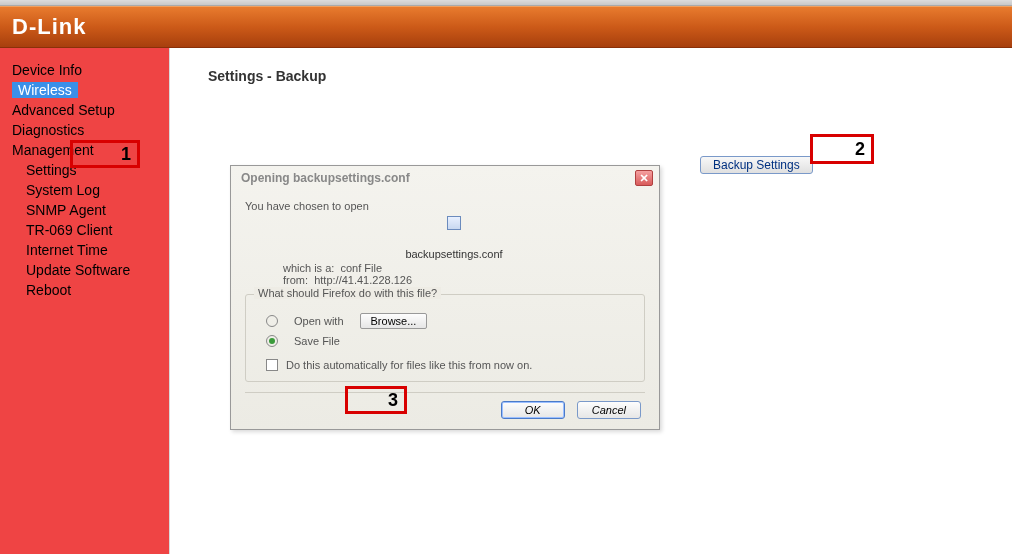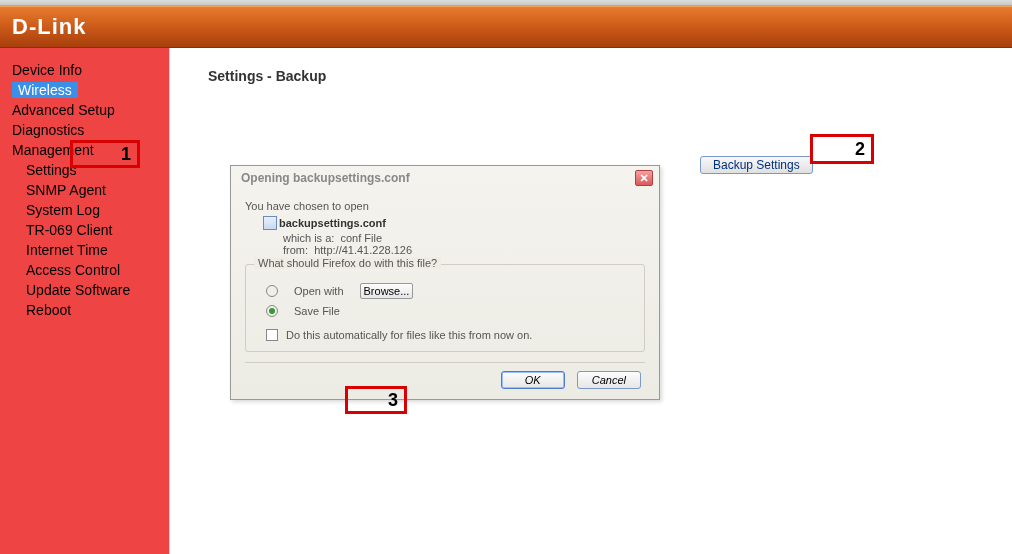--- a/index.html
+++ b/index.html
@@ -121,26 +121,27 @@
     border-radius:2px;
     color:#fff;
     font-size:11px;
     line-height:14px;
     text-align:center;
     cursor:pointer;
   }
   .dlg-body { padding: 6px 14px 10px 14px; }
   .dlg-line { margin: 4px 0; }
   .dlg-file {
-    font-weight: bold;
+    font-weight: normal;
     color:#333;
     display:flex;
     align-items:center;
-    gap:2px;
+    gap:18px;
     margin:4px 0 2px 18px;
+    flex-direction:column;
   }
   .file-icon {
     width:14px;height:14px;
     border:1px solid #6b8bbd;
     background:linear-gradient(#e8f0ff,#c8d8f0);
   }
   .dlg-sub { margin-left: 38px; color:#555; }
   .dlg-group {
     border:1px solid #cfcdc4;
     border-radius:3px;
@@ -169,21 +170,21 @@
     padding:2px 14px;
     font-size:11px;
     background:linear-gradient(#fdfdfd,#e6e6e6);
     border:1px solid #7a99c9;
     border-radius:3px;
     cursor:pointer;
     font-style:italic;
   }
   .dlg-btn.primary { border:1px solid #4a7ac9; box-shadow:0 0 0 1px #9bbfff inset; }
   .small-btn {
-    padding:1px 3px;
+    padding:1px 10px;
     font-size:11px;
     background:linear-gradient(#fdfdfd,#e6e6e6);
     border:1px solid #999;
     border-radius:2px;
     cursor:pointer;
   }
 </style>
 </head>
 <body>
 
@@ -194,25 +195,24 @@
 </div>
 
 <div class="layout">
   <div class="sidebar">
     <div class="nav-item">Device Info</div>
     <div class="nav-item"><span class="nav-active">Wireless</span></div>
     <div class="nav-item">Advanced Setup</div>
     <div class="nav-item">Diagnostics</div>
     <div class="nav-item">Management</div>
     <div class="nav-sub">Settings</div>
+    <div class="nav-sub">System Log</div>
     <div class="nav-sub">SNMP Agent</div>
-    <div class="nav-sub">System Log</div>
     <div class="nav-sub">TR-069 Client</div>
     <div class="nav-sub">Internet Time</div>
-    <div class="nav-sub">Access Control</div>
     <div class="nav-sub">Update Software</div>
     <div class="nav-sub">Reboot</div>
   </div>
 
   <div class="content">
     <h1 class="page-title">Settings - Backup</h1>
 
     <div class="backup-btn-wrap">
       <button class="win-button">Backup Settings</button>
     </div>

